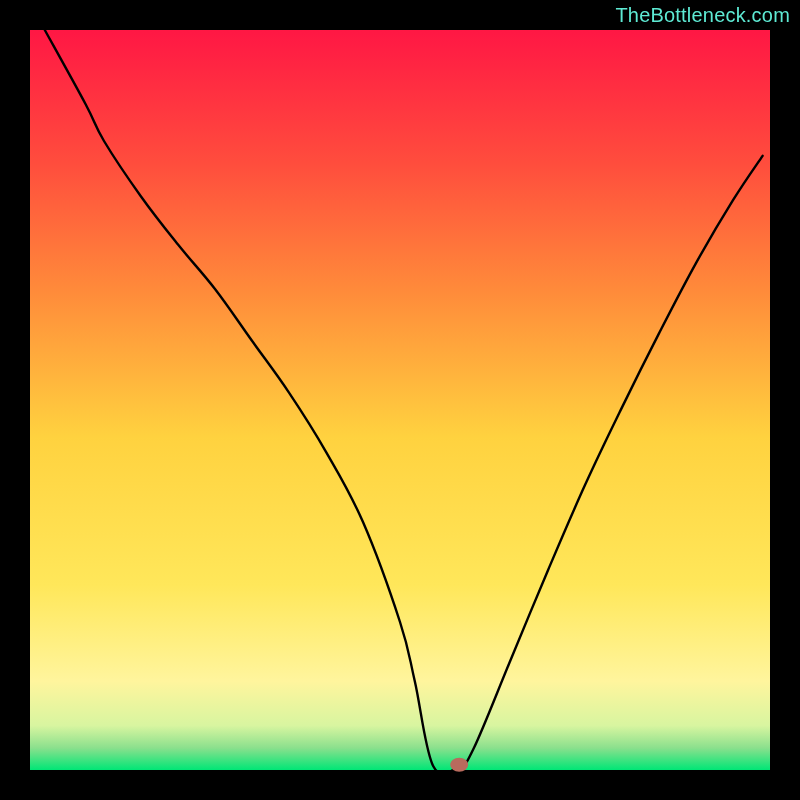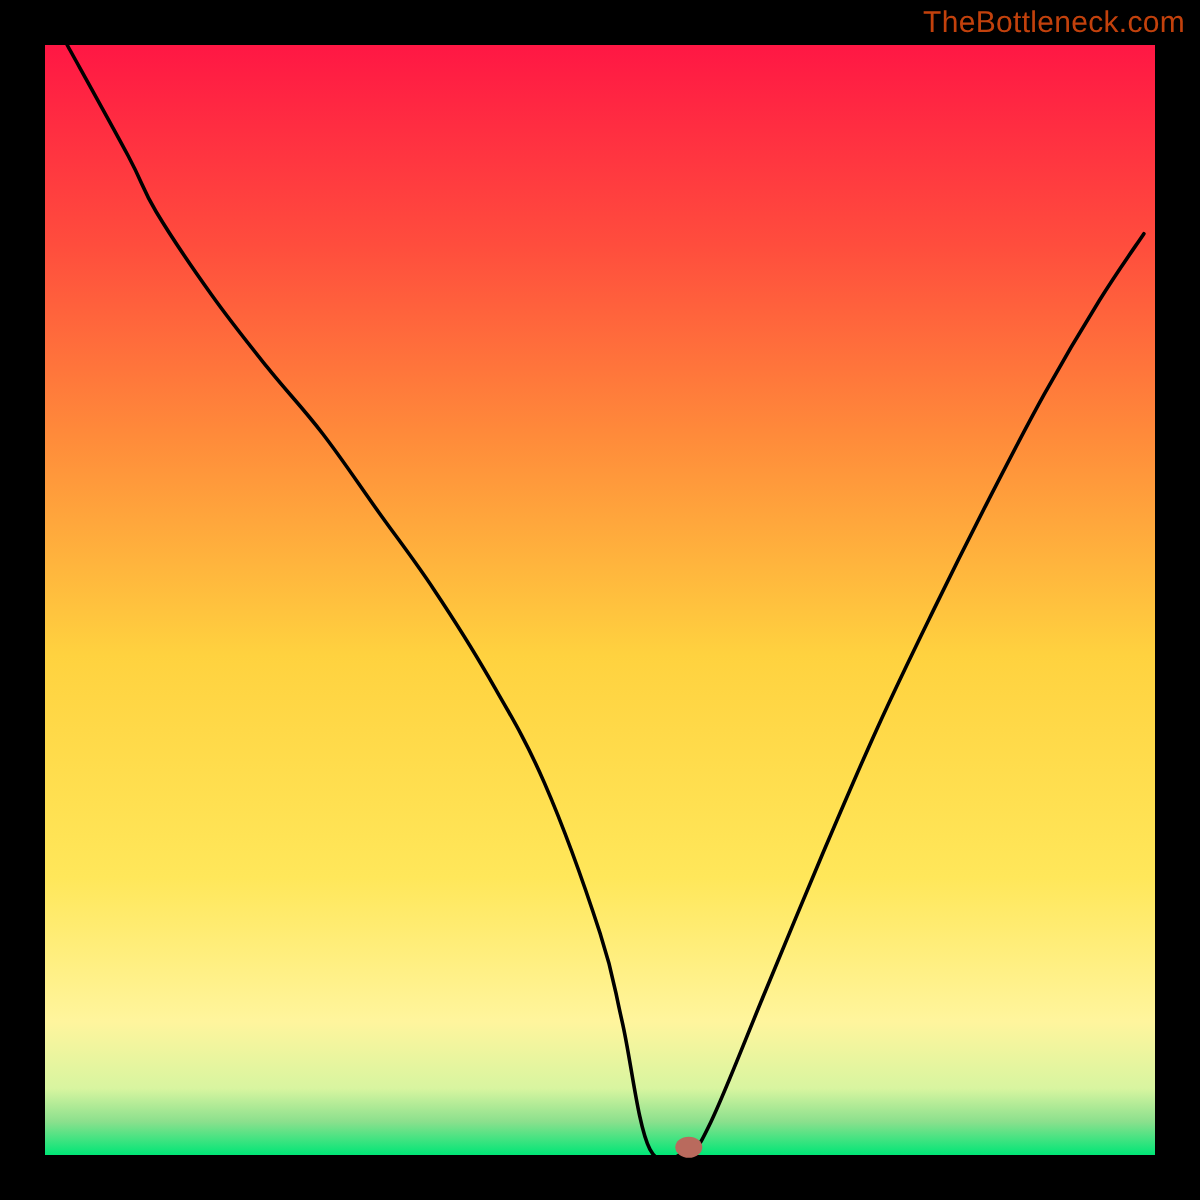--- a/index.html
+++ b/index.html
@@ -12,21 +12,21 @@
     width: 800px;
     height: 800px;
     position: relative;
     background: #000;
   }
   .attribution {
     position: absolute;
     top: 4px;
     right: 10px;
     font-size: 20px;
-    color: #c2410c;
+    color: #5eead4;
     font-weight: 400;
     letter-spacing: 0.2px;
     z-index: 10;
   }
   svg.plot {
     position: absolute;
     top: 0;
     left: 0;
   }
 </style>

